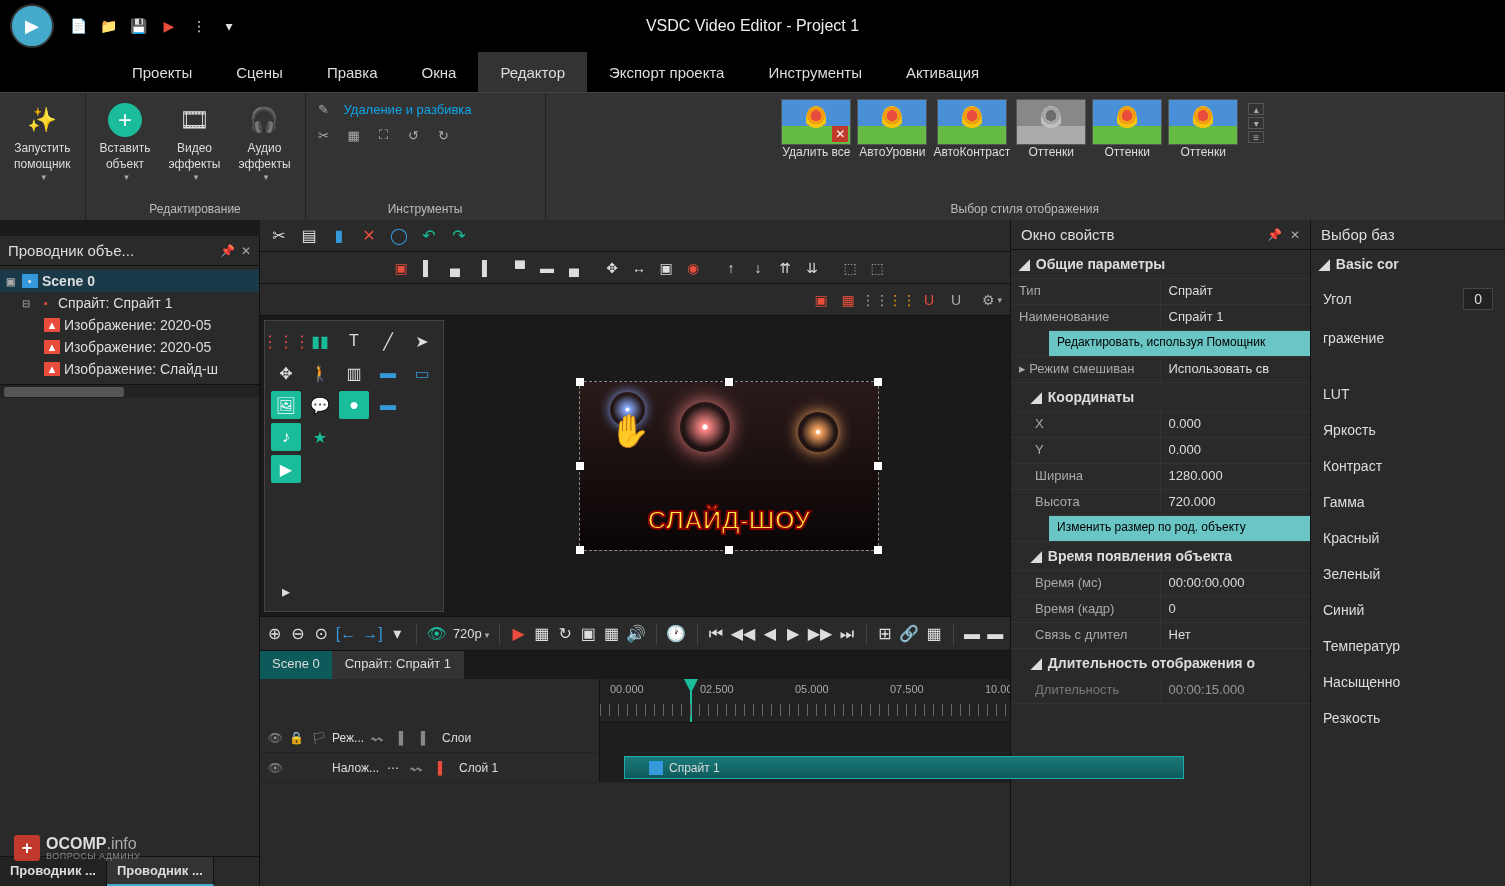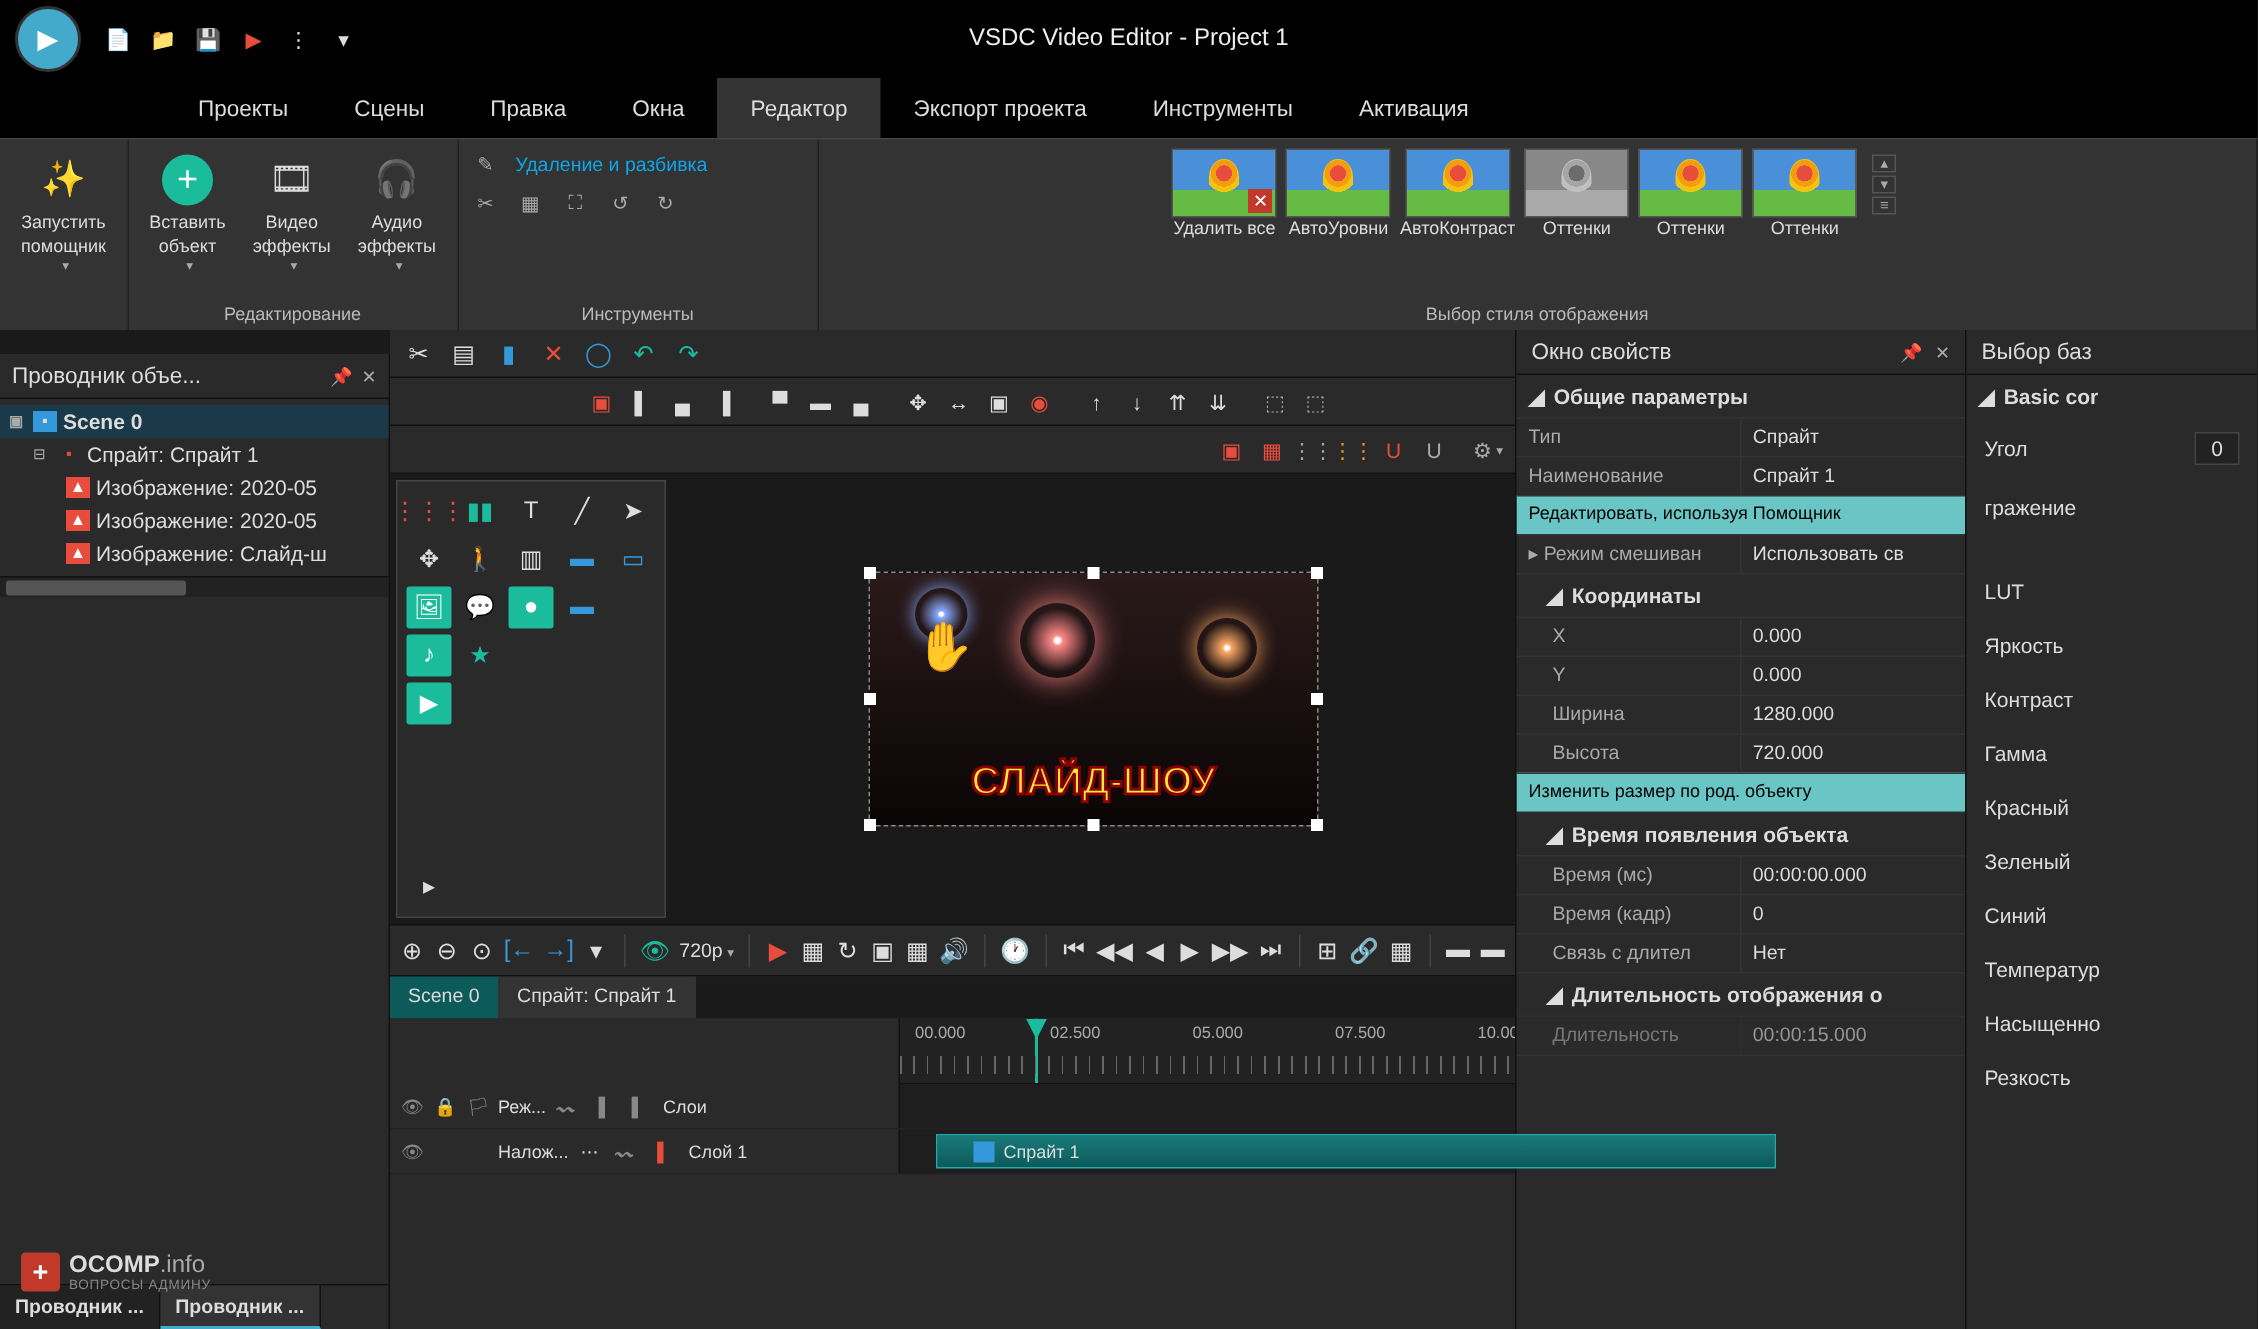--- a/index.html
+++ b/index.html
@@ -108,21 +108,21 @@
 
 .props { width: 300px; background: #2a2a2a; border-left: 1px solid #111; display: flex; flex-direction: column; overflow: hidden; }
 .props-header { height: 30px; display: flex; align-items: center; padding: 0 10px; font-size: 15px; border-bottom: 1px solid #111; }
 .props-header .pin-icons { margin-left: auto; display: flex; gap: 8px; font-size: 12px; color: #aaa; }
 .props-section { border-bottom: 1px solid #333; }
 .props-section-head { padding: 6px 8px; font-weight: bold; font-size: 14px; display: flex; align-items: center; gap: 6px; cursor: pointer; }
 .props-row { display: flex; height: 26px; border-top: 1px solid #333; }
 .props-row .pk { width: 50%; padding: 4px 8px; color: #aaa; font-size: 13px; border-right: 1px solid #333; overflow: hidden; white-space: nowrap; }
 .props-row .pv { width: 50%; padding: 4px 8px; font-size: 13px; overflow: hidden; white-space: nowrap; }
 .props-row.indent .pk { padding-left: 24px; }
-.props-row.highlight-cyan { background: #6ac5c5; color: #000; }
+.props-row.highlight-cyan { background: #6ac5c5; color: #000; margin-left: 38px; }
 .props-row.highlight-cyan .pk { color: #000; width: 100%; border: none; font-size: 12px; }
 
 
 .basepanel { width: 195px; background: #2a2a2a; border-left: 1px solid #111; overflow: hidden; }
 .bp-item { padding: 10px 12px; font-size: 14px; color: #ddd; cursor: pointer; }
 .bp-row { display: flex; align-items: center; }
 
 
 .watermark { position: absolute; bottom: 24px; left: 14px; display: flex; align-items: center; gap: 6px; }
 .watermark .wicon { width: 26px; height: 26px; background: #c0392b; display: flex; align-items: center; justify-content: center; color: #fff; font-size: 18px; font-weight: bold; border-radius: 3px; }

